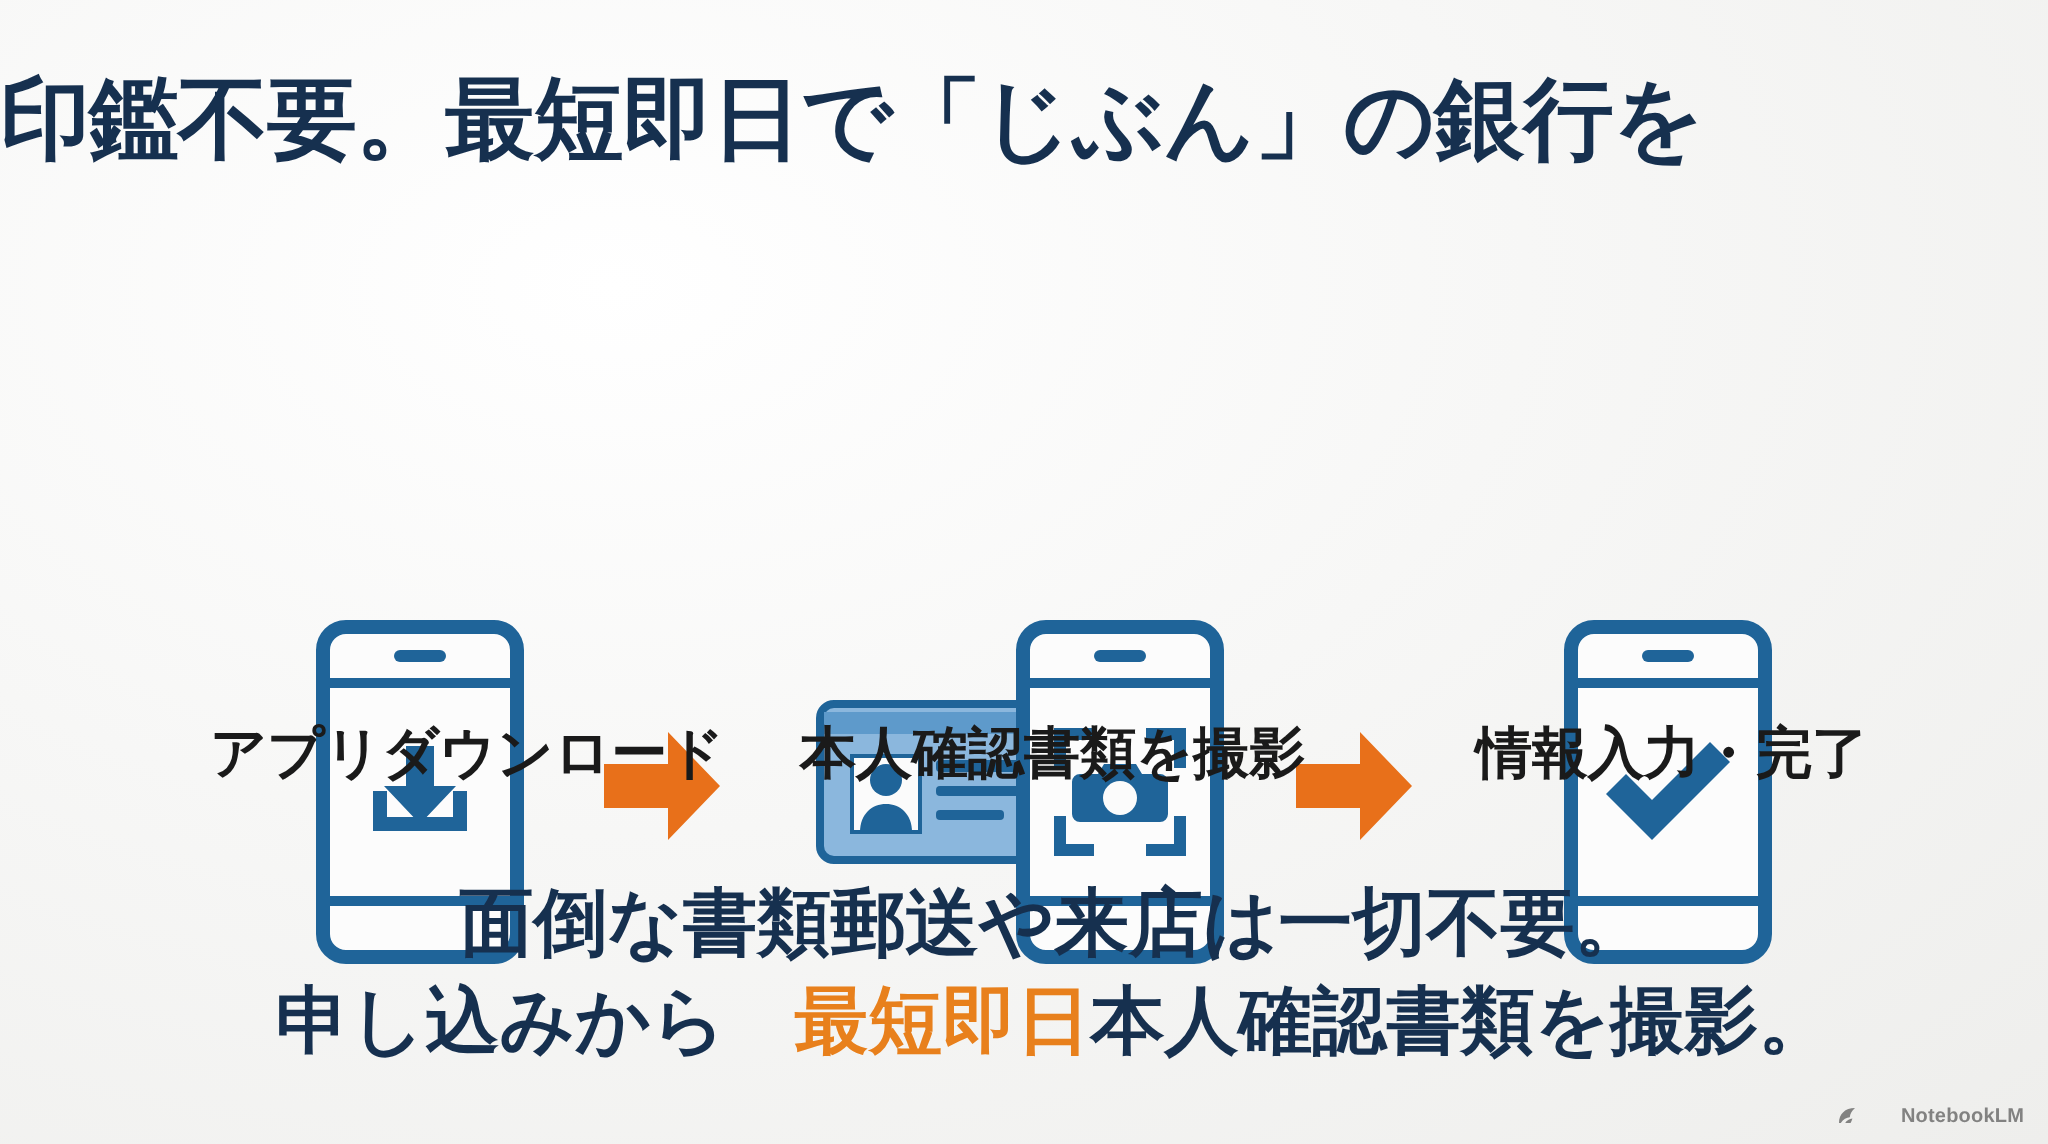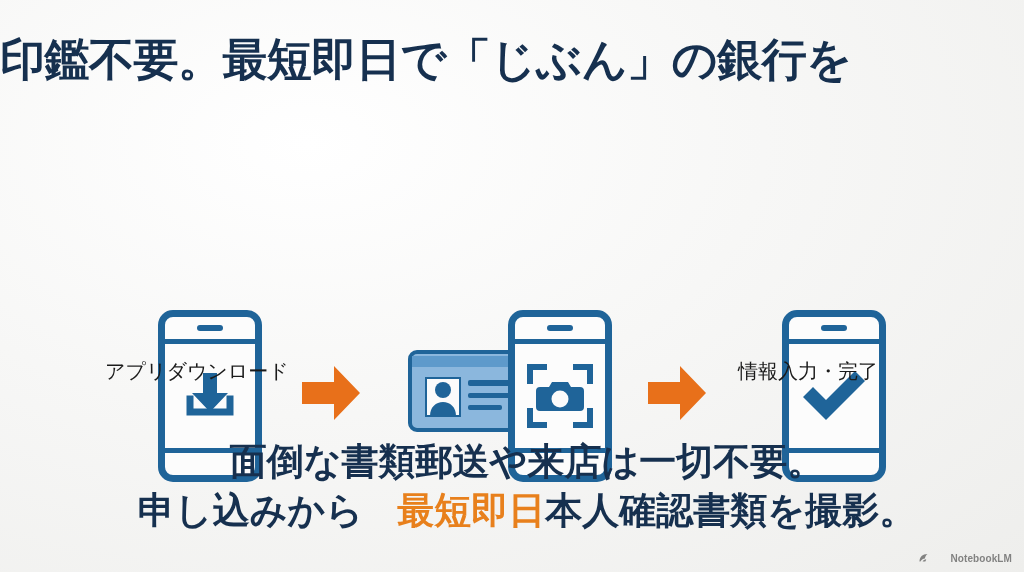--- a/index.html
+++ b/index.html
@@ -102,22 +102,22 @@
     height: 62px;
   }
   #arrow-1 { left: 302px; top: 212px; }
   #arrow-2 { left: 648px; top: 212px; }
 
   
   .caption {
     position: absolute;
     top: 358px;
     color: #1a1a1a;
-    font-size: 20px;
-    font-weight: normal;
+    font-size: 28px;
+    font-weight: bold;
     letter-spacing: 0px;
     white-space: nowrap;
   }
   #caption-1 { left: 105px; }
   #caption-2 { left: 400px; }
   #caption-3 { left: 738px; }
 
   
   #bottom {
     position: absolute;
@@ -224,20 +224,21 @@
       <div class="screen-bottom"></div>
       <div class="glyph">
         <svg width="70" height="62" viewBox="0 0 70 62" aria-hidden="true">
           <path d="M4 32 L14 22 L27 35 L56 6 L66 16 L27 55 Z" fill="#1f6499"></path>
         </svg>
       </div>
     </div>
   </div>
 
   <div class="caption" id="caption-1">アプリダウンロード</div>
+  <div class="caption" id="caption-2">本人確認書類を撮影</div>
   <div class="caption" id="caption-3">情報入力・完了</div>
 
   <div id="bottom">
     <div>
       <span>面倒な書類郵送や来店は一切不要。</span>
     </div>
     <div>
       <span>申し込みから</span><span class="hl">最短即日</span><span>本人確認書類を撮影。</span>
     </div>
   </div>

